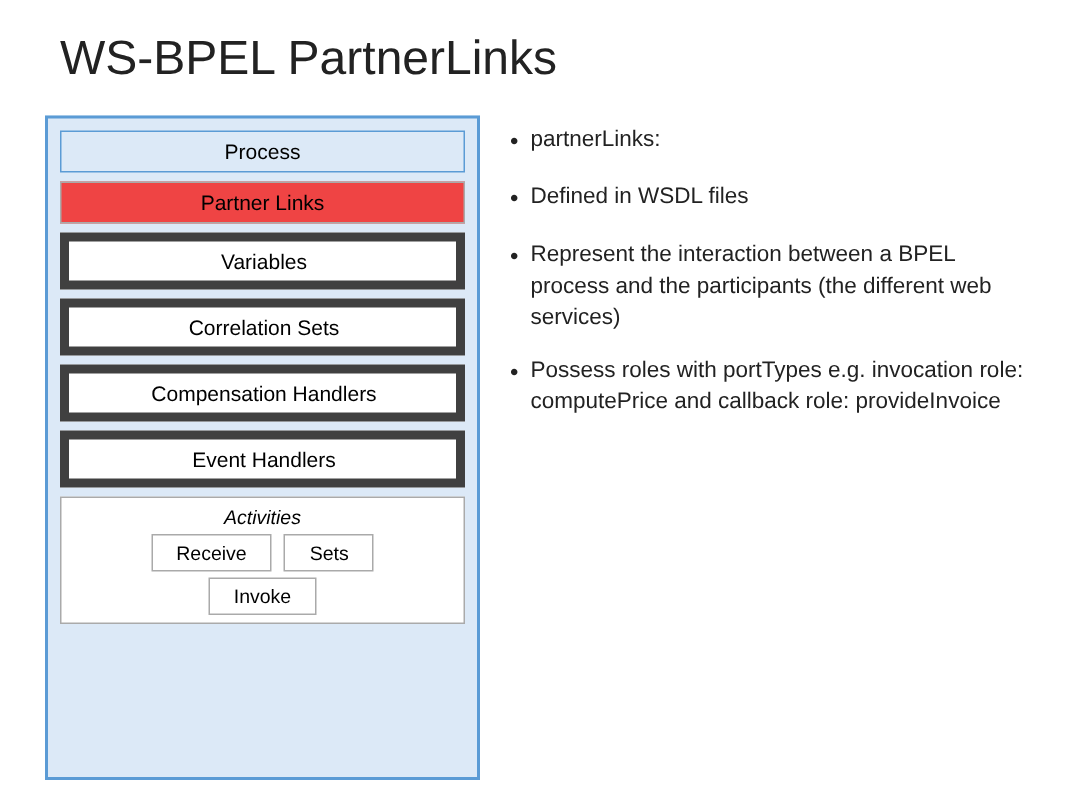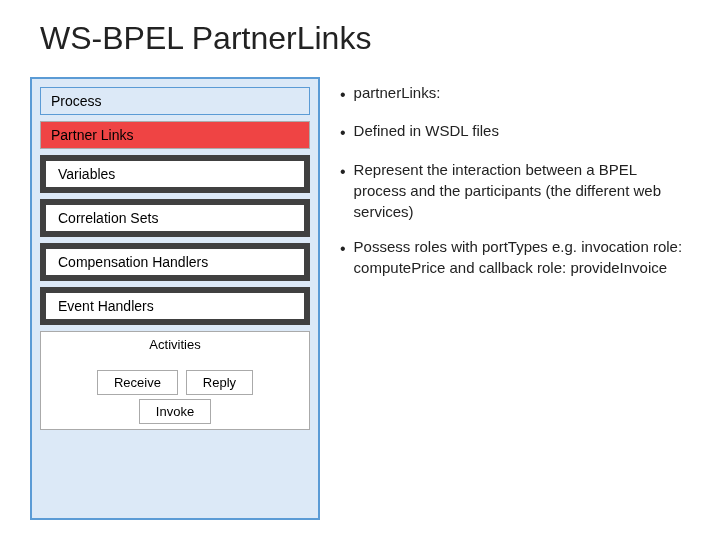--- a/index.html
+++ b/index.html
@@ -37,20 +37,21 @@
       border: 2px solid #5b9bd5;
       background: #dce9f7;
       padding: 8px;
       display: flex;
       flex-direction: column;
       align-items: center;
       gap: 6px;
     }
     .diagram-box {
       width: 100%;
+      text-align: center;
       padding: 5px 10px;
       font-size: 14px;
       background: #dce9f7;
       border: 1px solid #5b9bd5;
     }
     .diagram-box.yellow {
       background: #ef4444;
       border: 1px solid #aaa;
     }
     .diagram-box.white {
@@ -63,21 +64,22 @@
       border: 1px solid #aaa;
       background: #ffffff;
       padding: 5px;
       display: flex;
       flex-direction: column;
       align-items: center;
       gap: 4px;
     }
     .activities-label {
       font-size: 13px;
-      margin-bottom: 14px;
+      margin-bottom: 0;
+      font-style: italic;
     }
     .activities-row {
       display: flex;
       flex-direction: row;
       gap: 8px;
       justify-content: center;
     }
     .activity-btn {
       border: 1px solid #aaa;
       background: #ffffff;
@@ -120,21 +122,21 @@
       <div class="diagram-box">Process</div>
       <div class="diagram-box yellow">Partner Links</div>
       <div class="diagram-box white">Variables</div>
       <div class="diagram-box white">Correlation Sets</div>
       <div class="diagram-box white">Compensation Handlers</div>
       <div class="diagram-box white">Event Handlers</div>
       <div class="activities-section">
         <div class="activities-label">Activities</div>
         <div class="activities-row">
           <div class="activity-btn">Receive</div>
-          <div class="activity-btn">Reply</div>
+          <div class="activity-btn">Sets</div>
         </div>
         <div class="activity-btn">Invoke</div>
       </div>
     </div>
 
     <div class="bullet-panel">
       <div class="bullet-item">
         <span class="bullet-dot">•</span>
         <span>partnerLinks:</span>
       </div>

